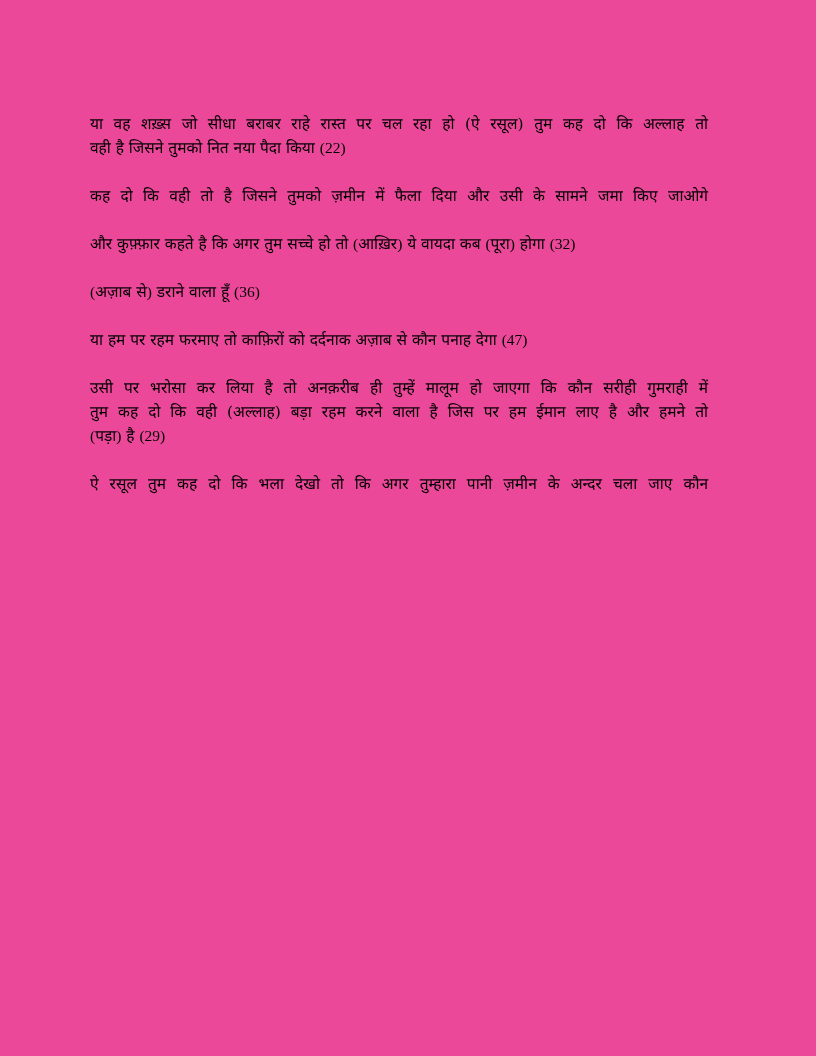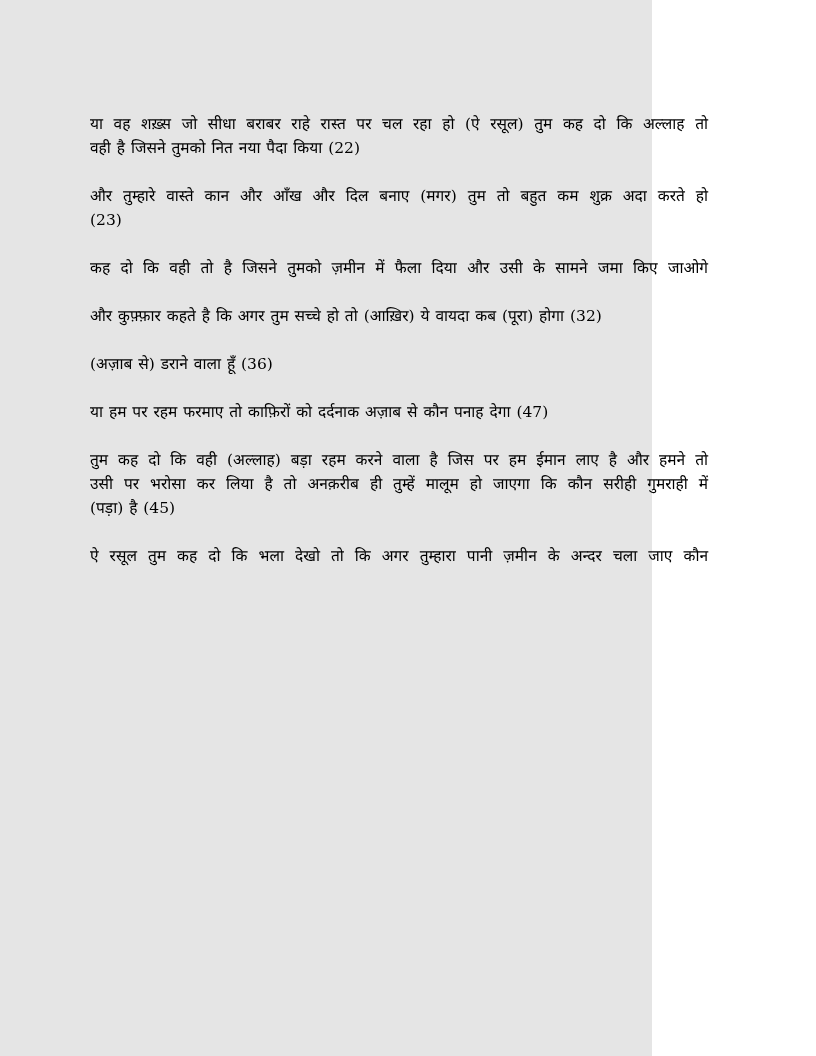--- a/index.html
+++ b/index.html
@@ -7,23 +7,23 @@
     padding: 0;
   }
   body {
     width: 816px;
     height: 1056px;
     background: #ffffff;
     overflow: hidden;
   }
   .page {
     position: relative;
-    width: 652px;
+    width: 816px;
     height: 1056px;
-    background: #e5e5e5;
+    background: #ec4899;
     font-family: "DejaVu Serif", "Liberation Serif", serif;
     color: #000000;
   }
   .content {
     position: absolute;
     left: 90px;
     top: 112px;
     width: 618px;
     font-size: 15.5px;
     line-height: 24px;
@@ -36,59 +36,56 @@
   .line {
     min-height: 24px;
   }
   .line.just {
     text-align: justify;
     text-align-last: justify;
   }
   .line.end {
     text-align: right;
     text-align-last: left;
+    font-family: Liberation Serif, serif;
   }
 </style>
 </head>
 <body>
 
 <div class="page">
   <div class="content">
 
     <div class="para">
       <div class="line just">या वह शख़्स जो सीधा बराबर राहे रास्त पर चल रहा हो (ऐ रसूल) तुम कह दो कि अल्लाह तो</div>
       <div class="line end">वही है जिसने तुमको नित नया पैदा किया (22)</div>
     </div>
 
-    <div class="para">
-      <div class="line just">और तुम्हारे वास्ते कान और आँख और दिल बनाए (मगर) तुम तो बहुत कम शुक्र अदा करते हो</div>
-      <div class="line end">(23)</div>
-    </div>
 
     <div class="para">
       <div class="line just">कह दो कि वही तो है जिसने तुमको ज़मीन में फैला दिया और उसी के सामने जमा किए जाओगे</div>
     </div>
 
     <div class="para">
       <div class="line end">और कुफ़्फ़ार कहते है कि अगर तुम सच्चे हो तो (आख़िर) ये वायदा कब (पूरा) होगा  (32)</div>
     </div>
 
     <div class="para">
       <div class="line end">(अज़ाब से) डराने वाला हूँ  (36)</div>
     </div>
 
 
     <div class="para">
       <div class="line end">या हम पर रहम फरमाए तो काफ़िरों को दर्दनाक अज़ाब से कौन पनाह देगा  (47)</div>
     </div>
 
     <div class="para">
+      <div class="line just">उसी पर भरोसा कर लिया है तो अनक़रीब ही तुम्हें मालूम हो जाएगा कि कौन सरीही गुमराही में</div>
       <div class="line just">तुम कह दो कि वही (अल्लाह) बड़ा रहम करने वाला है जिस पर हम ईमान लाए है और हमने तो</div>
-      <div class="line just">उसी पर भरोसा कर लिया है तो अनक़रीब ही तुम्हें मालूम हो जाएगा कि कौन सरीही गुमराही में</div>
-      <div class="line end">(पड़ा)  है  (45)</div>
+      <div class="line end">(पड़ा)  है  (29)</div>
     </div>
 
     <div class="para">
       <div class="line just">ऐ रसूल तुम कह दो कि भला देखो तो कि अगर तुम्हारा पानी ज़मीन के अन्दर चला जाए कौन</div>
     </div>
 
   </div>
 </div>
 
 </body></html>

